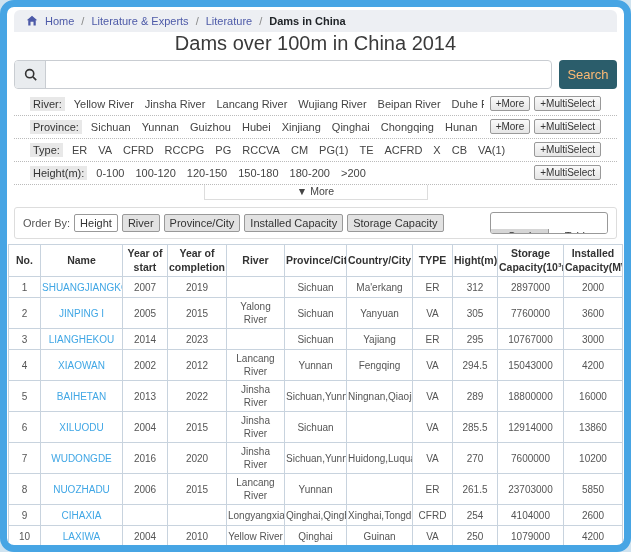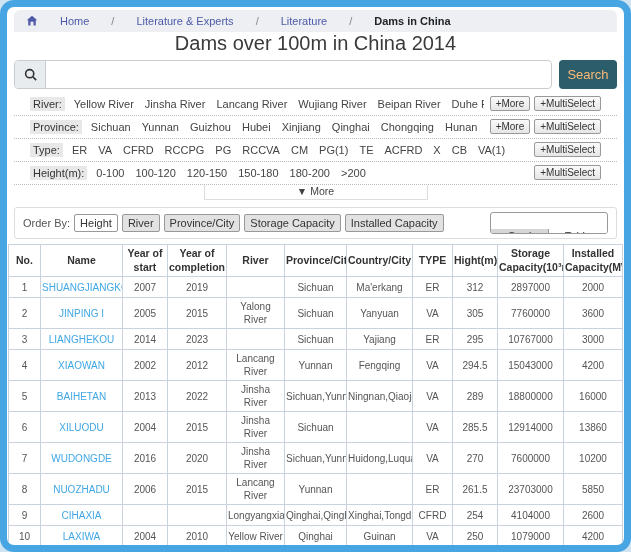--- a/index.html
+++ b/index.html
@@ -1,19 +1,19 @@
 <!DOCTYPE html>
 <html><head>
 <meta charset="utf-8">
 <style>
   html,body{margin:0;padding:0;background:#cfe3f0;}
   body{width:631px;height:552px;font-family:"Liberation Sans","DejaVu Sans",sans-serif;position:relative;}
   .frame{position:absolute;inset:0;border:7px solid #47A5E4;border-radius:14px;background:#fff;overflow:hidden;box-sizing:border-box;}
   
-  .breadcrumb{margin:3px 7px 0;height:22px;background:#edeff3;border-radius:6px 6px 0 0;display:flex;align-items:center;padding-left:12px;font-size:11px;gap:22px;}
+  .breadcrumb{margin:3px 7px 0;height:22px;background:#edeff3;border-radius:6px 6px 0 0;display:flex;align-items:center;padding-left:12px;font-size:11px;gap:7px;}
   .crumb{color:#4D5AA8;cursor:pointer;}
   .crumb.current{color:#212529;font-weight:bold;}
   .sep{color:#888;}
   .home-ic{display:flex;align-items:center;}
   
   .page-title{text-align:center;font-size:20px;font-weight:400;color:#3a3a3a;margin:0 0 5px;}
   
   .search-row{display:flex;margin:0 7px;height:29px;}
   .search-group{flex:1;display:flex;border:1px solid #c9cdd2;border-radius:4px;overflow:hidden;background:#fff;}
   .search-addon{width:30px;background:#e9ecef;border-right:1px solid #c9cdd2;display:flex;align-items:center;justify-content:center;}
@@ -155,22 +155,22 @@
       <span>More</span>
     </div>
   </div>
 
   <div class="orderbar">
     <span>Order By:</span>
     <span id="orderButtons" style="display:flex;">
         <button class="ob-btn active">Height</button>
         <button class="ob-btn">River</button>
         <button class="ob-btn">Province/City</button>
+        <button class="ob-btn">Installed Capacity</button>
         <button class="ob-btn">Storage Capacity</button>
-        <button class="ob-btn">Installed Capacity</button>
       </span>
     <span class="ob-spacer"></span>
     <div class="view-toggle">
       <button class="vt-btn active">Card</button>
       <button class="vt-btn">Table</button>
     </div>
   </div>
 
   <table>
     <colgroup>

